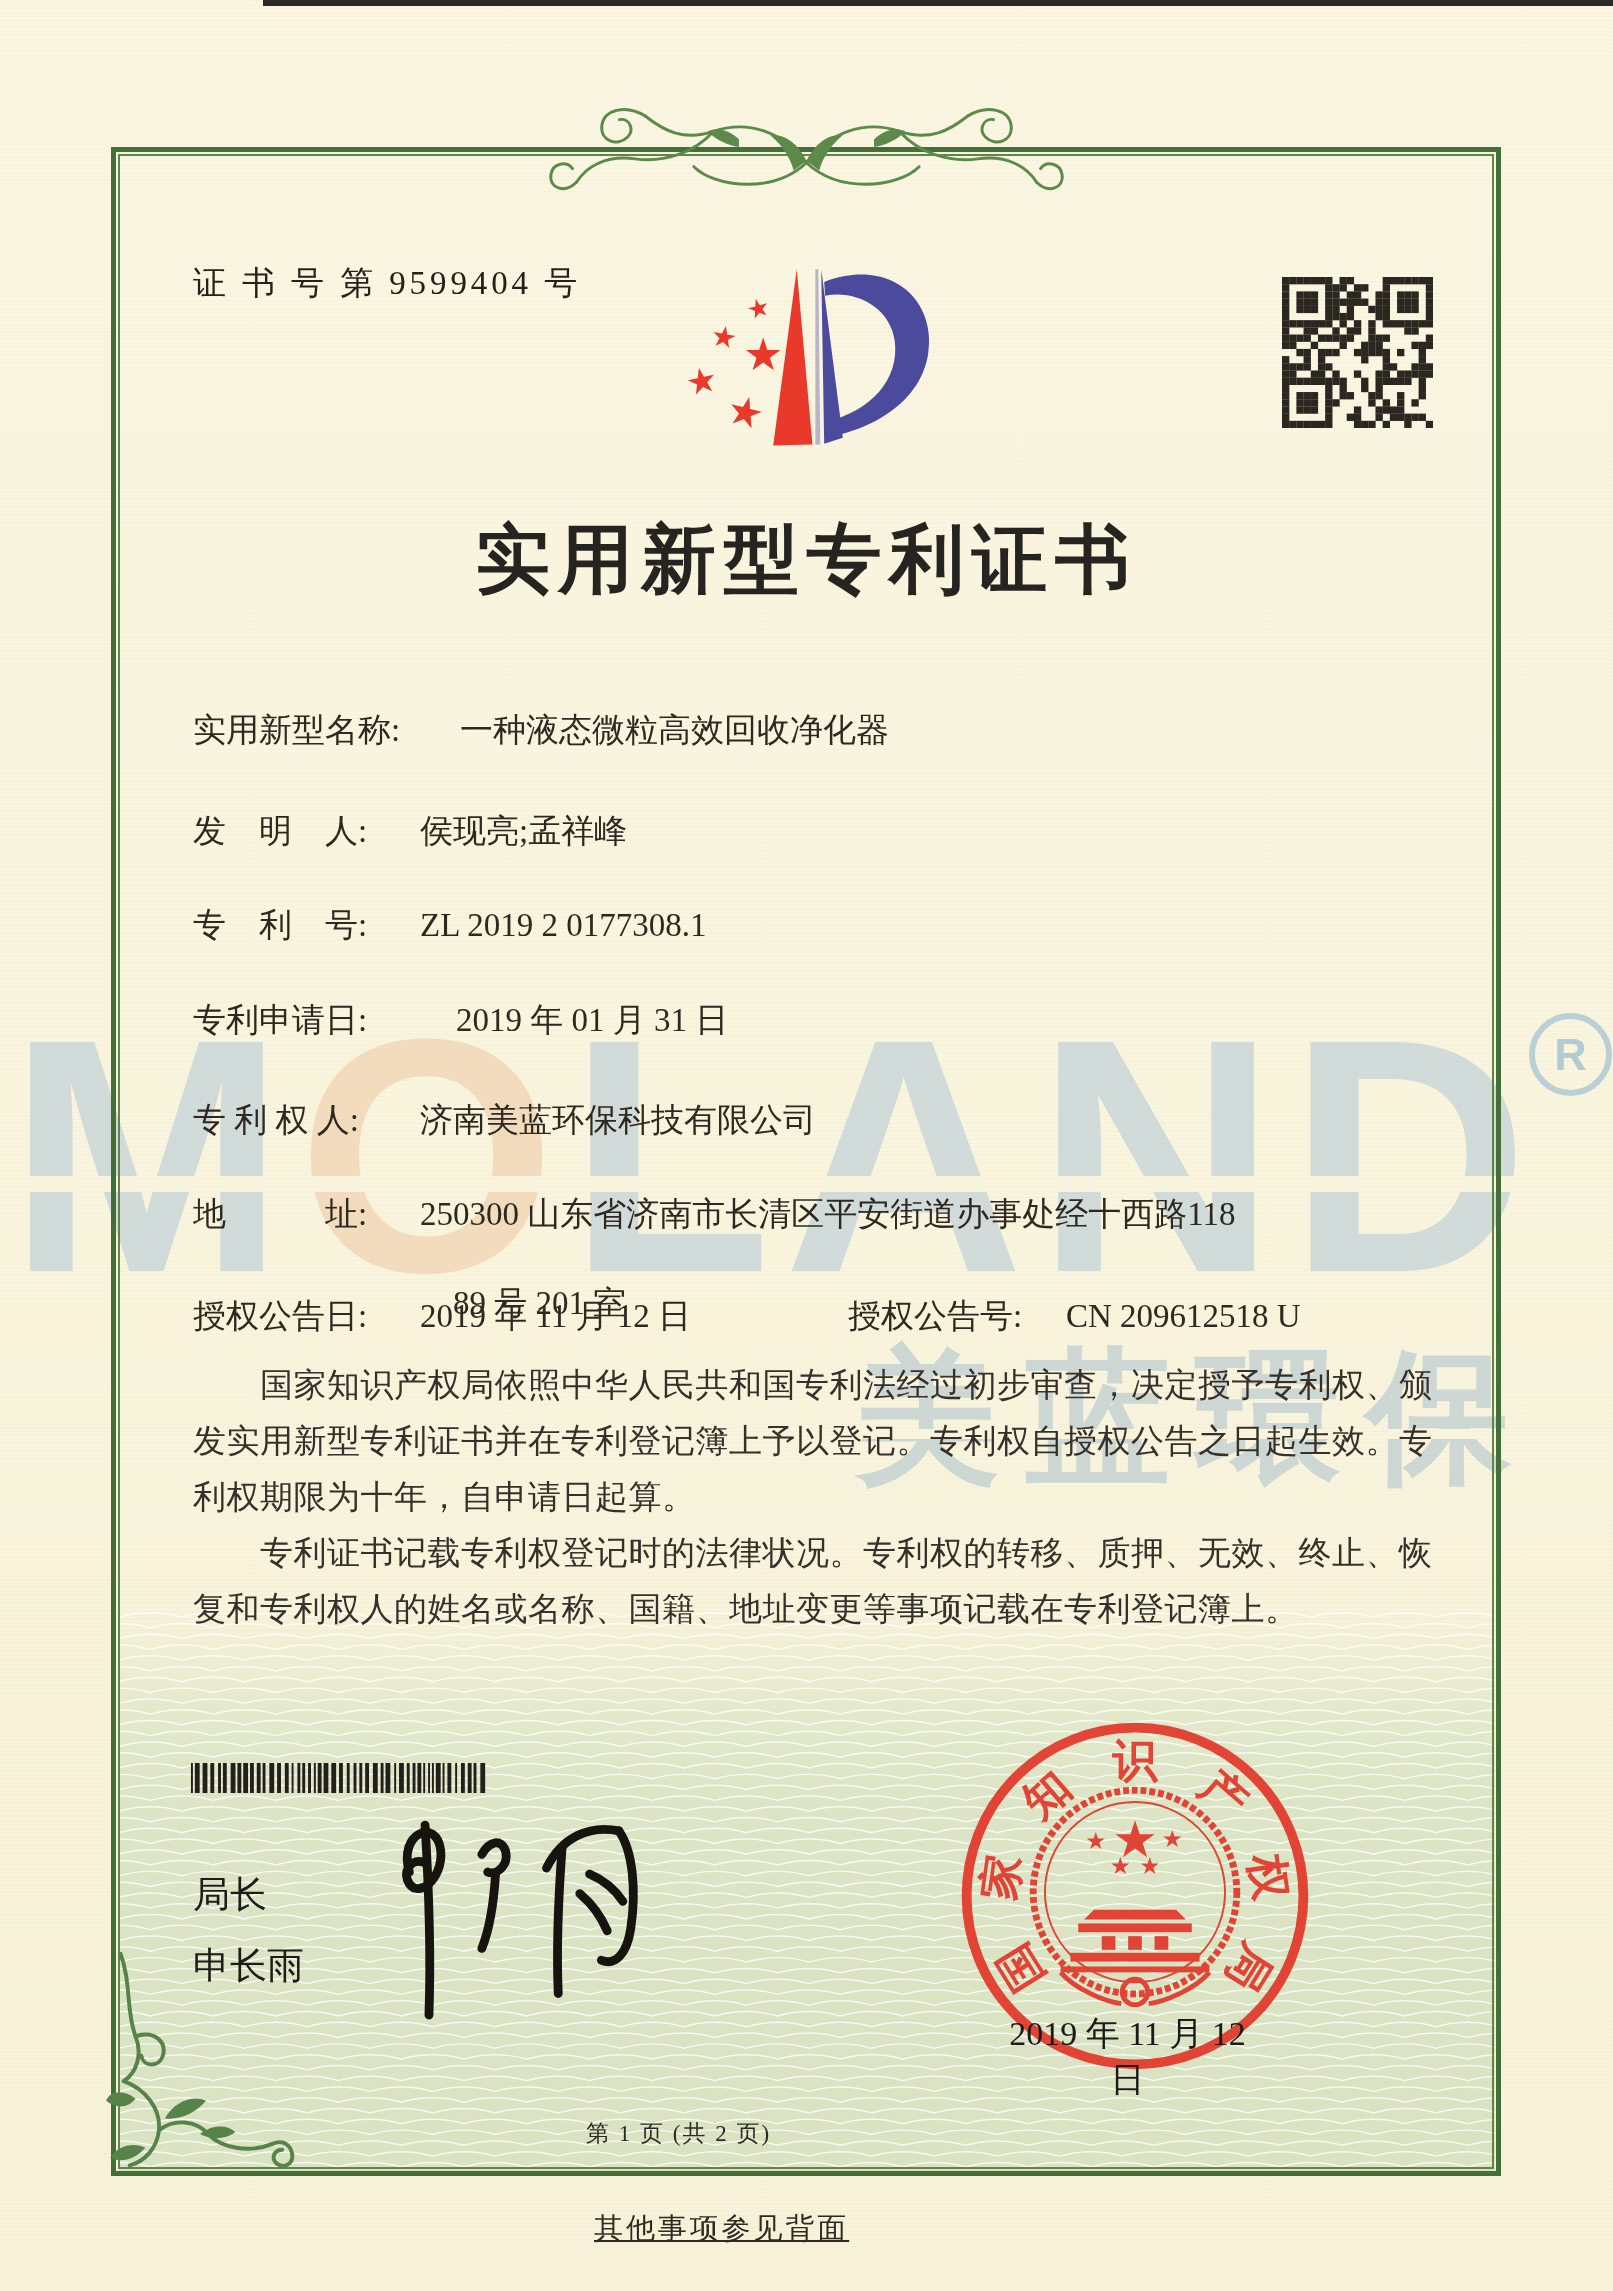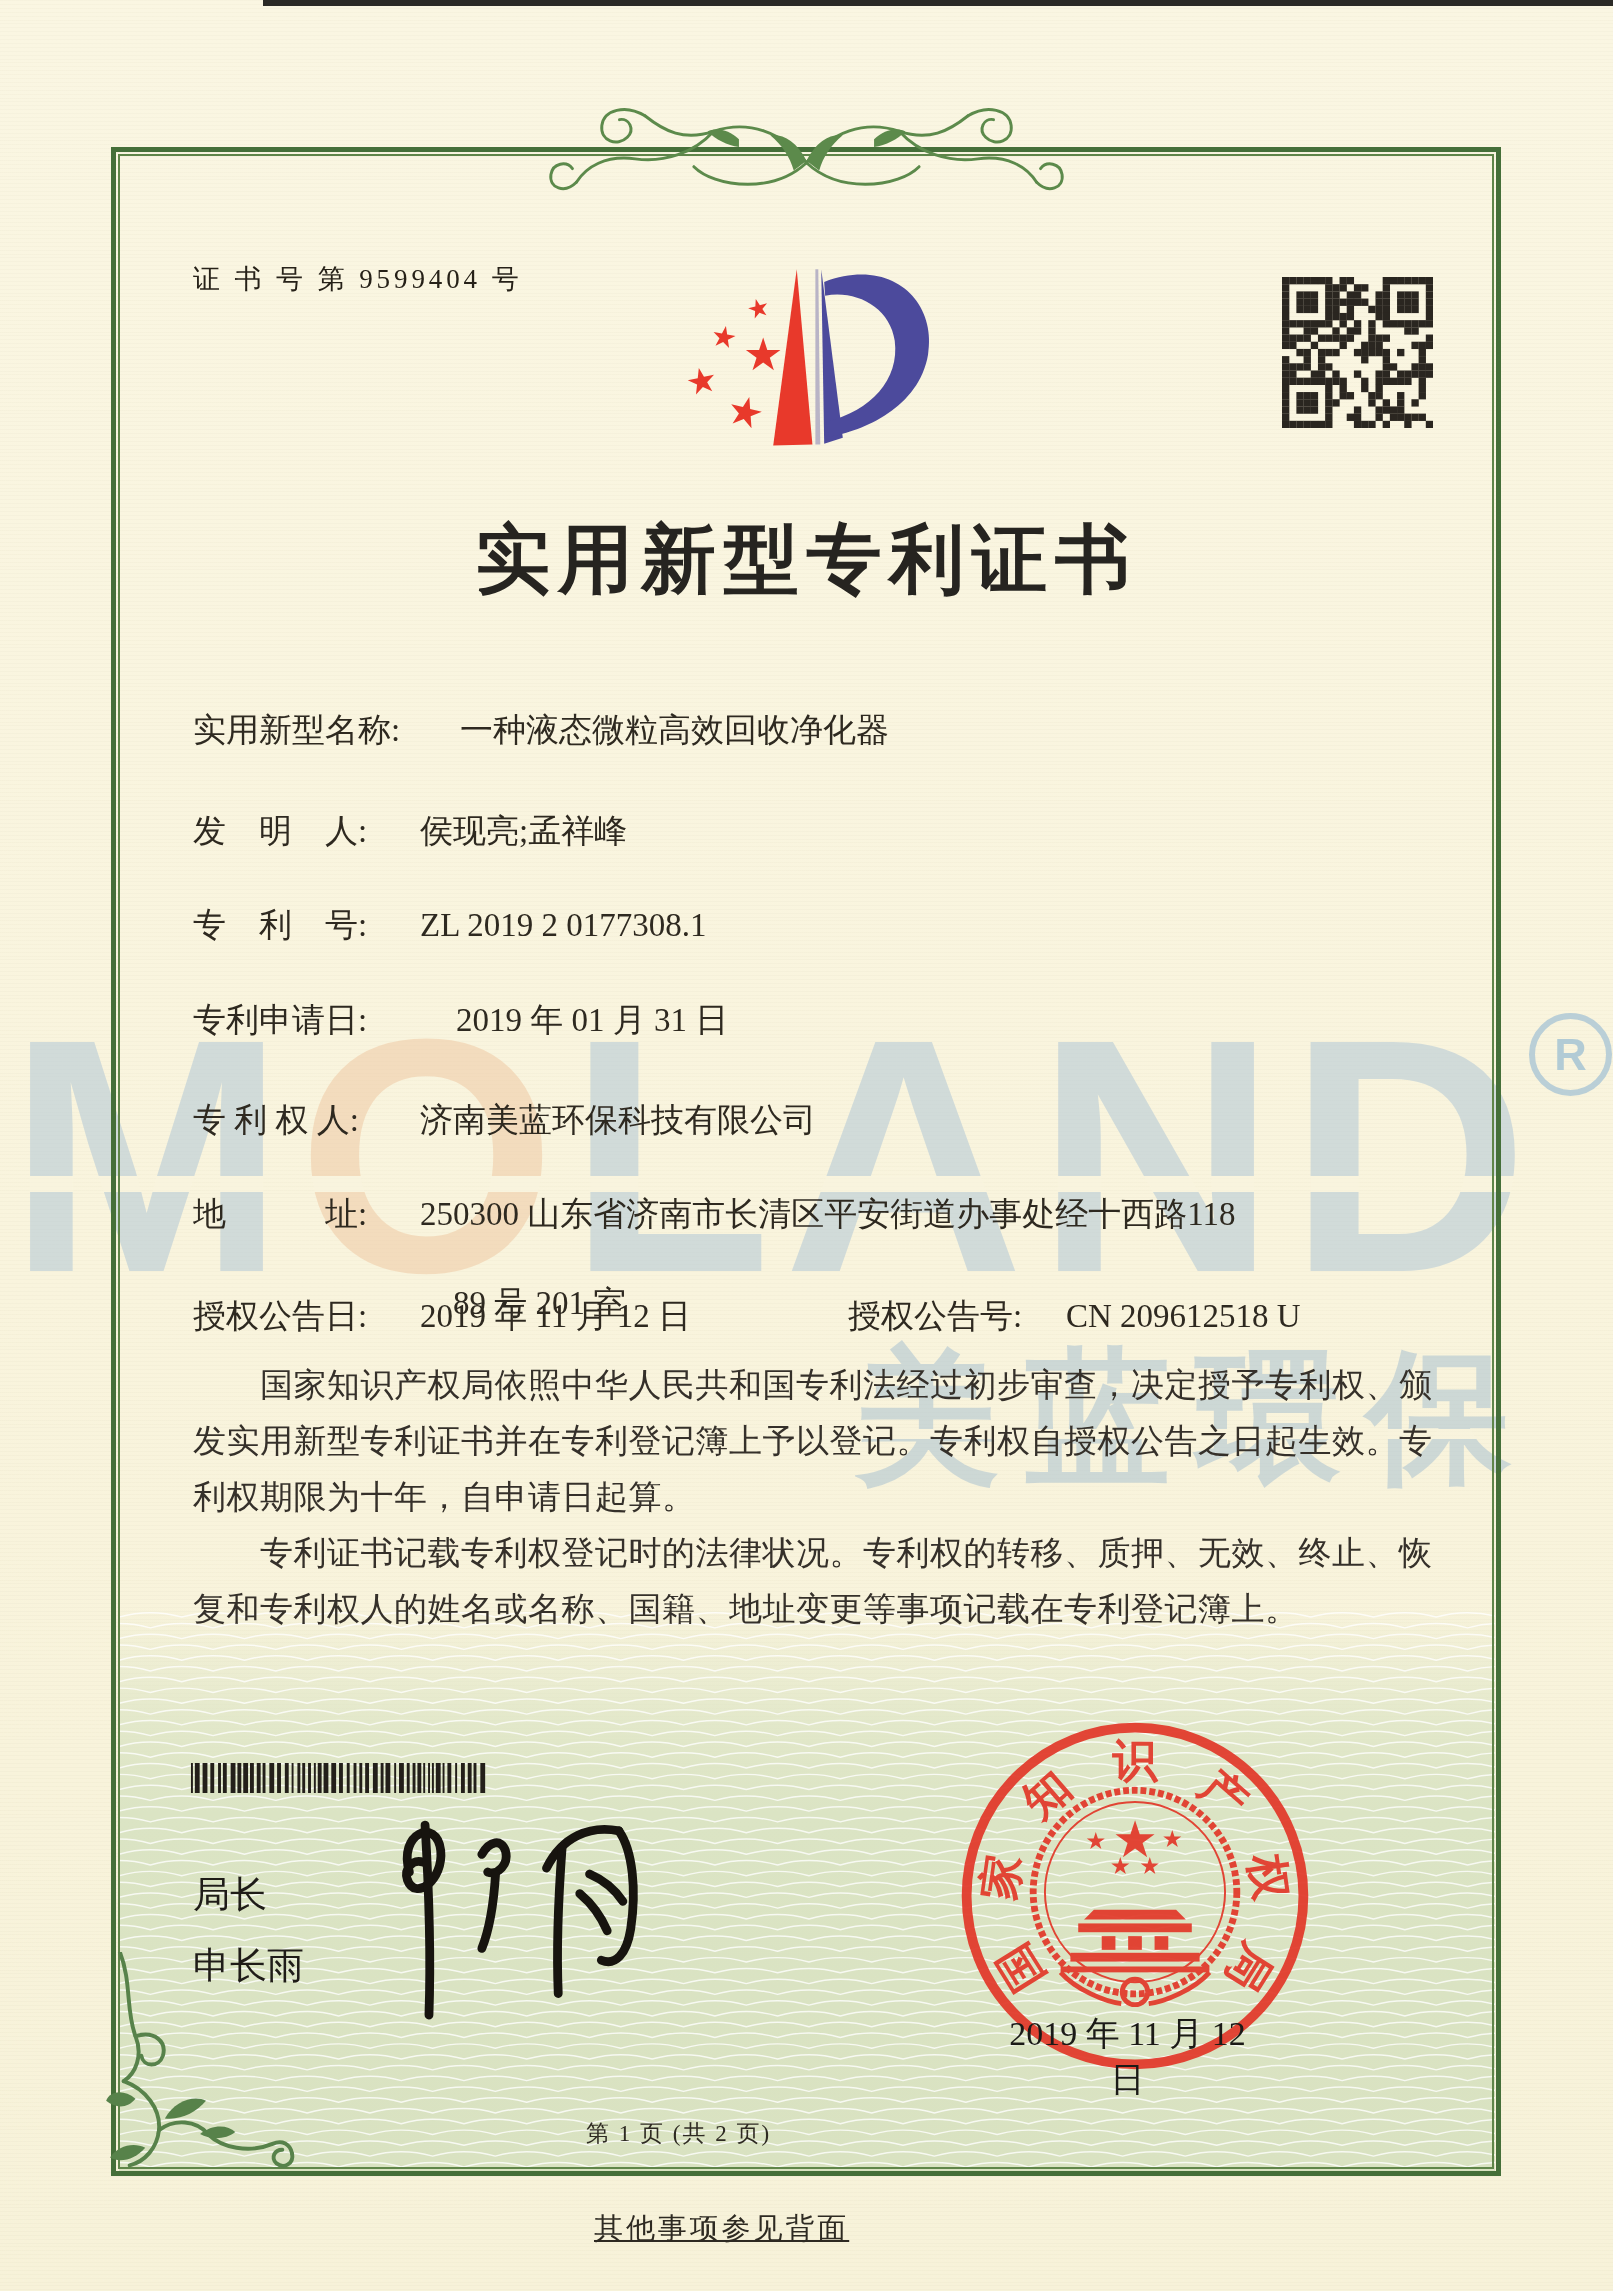--- a/index.html
+++ b/index.html
@@ -14,21 +14,21 @@
   
   .band{left:119px;top:1607px;width:1376px;height:567px;z-index:1;
     background:linear-gradient(180deg,rgba(219,228,196,0) 0,rgba(219,228,196,.75) 118px,#dbe4c4 206px,#d9e2c1 100%);}
   .band svg{position:absolute;inset:0;}
   
   .frame{left:111px;top:147px;width:1380px;height:2019px;border:5.9px solid #456f39;z-index:3;pointer-events:none;}
   .frame-inner{position:absolute;inset:2px;border:2px solid #5f8549;}
   
   .orn{z-index:3;pointer-events:none;}
   
-  .cert-no{left:193px;top:261px;font-size:27px;letter-spacing:3.9px;color:#262118;z-index:4;}
+  .cert-no{left:193px;top:261px;font-size:33px;letter-spacing:3.9px;color:#262118;z-index:4;}
   .logo{left:637px;top:225px;width:343px;height:255px;z-index:4;}
   .logo .star{position:absolute;color:#e8392b;line-height:1;}
   .qr{left:1282px;top:277px;width:151px;height:151px;z-index:4;}
   .title{left:341px;top:510px;width:931px;text-align:center;font-size:75px;font-weight:bold;
     letter-spacing:7.8px;color:#262420;z-index:4;}
   
   .row{position:absolute;left:193px;display:flex;font-size:33px;line-height:1.35;z-index:4;color:#2e2920;}
   .lbl{display:inline-block;min-width:227px;white-space:pre;}
   .val{white-space:pre;}
   .addr-wrap .val{display:inline-block;width:804px;}

